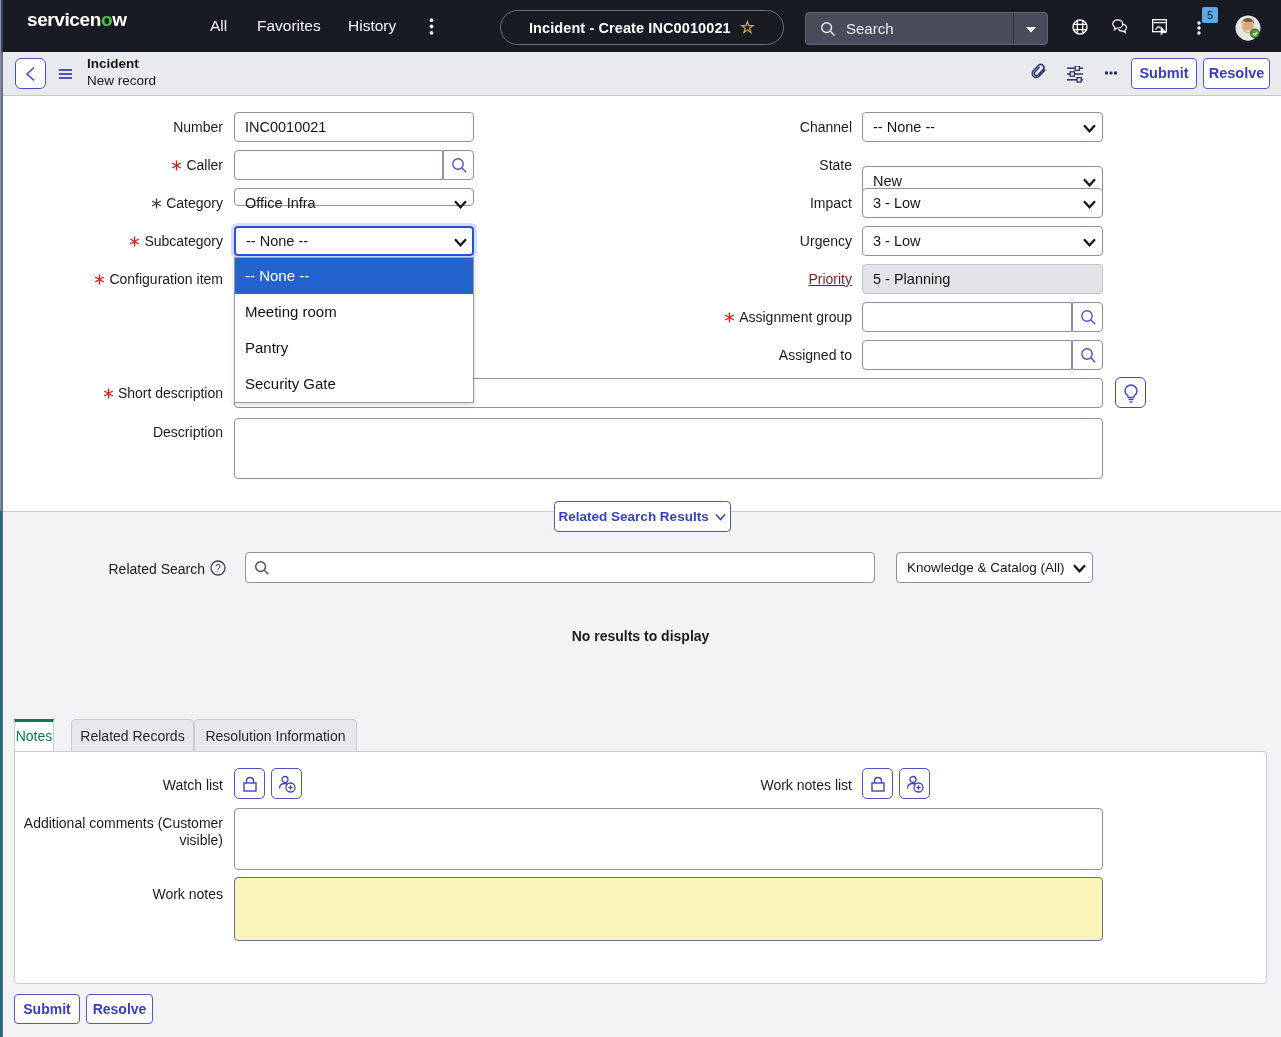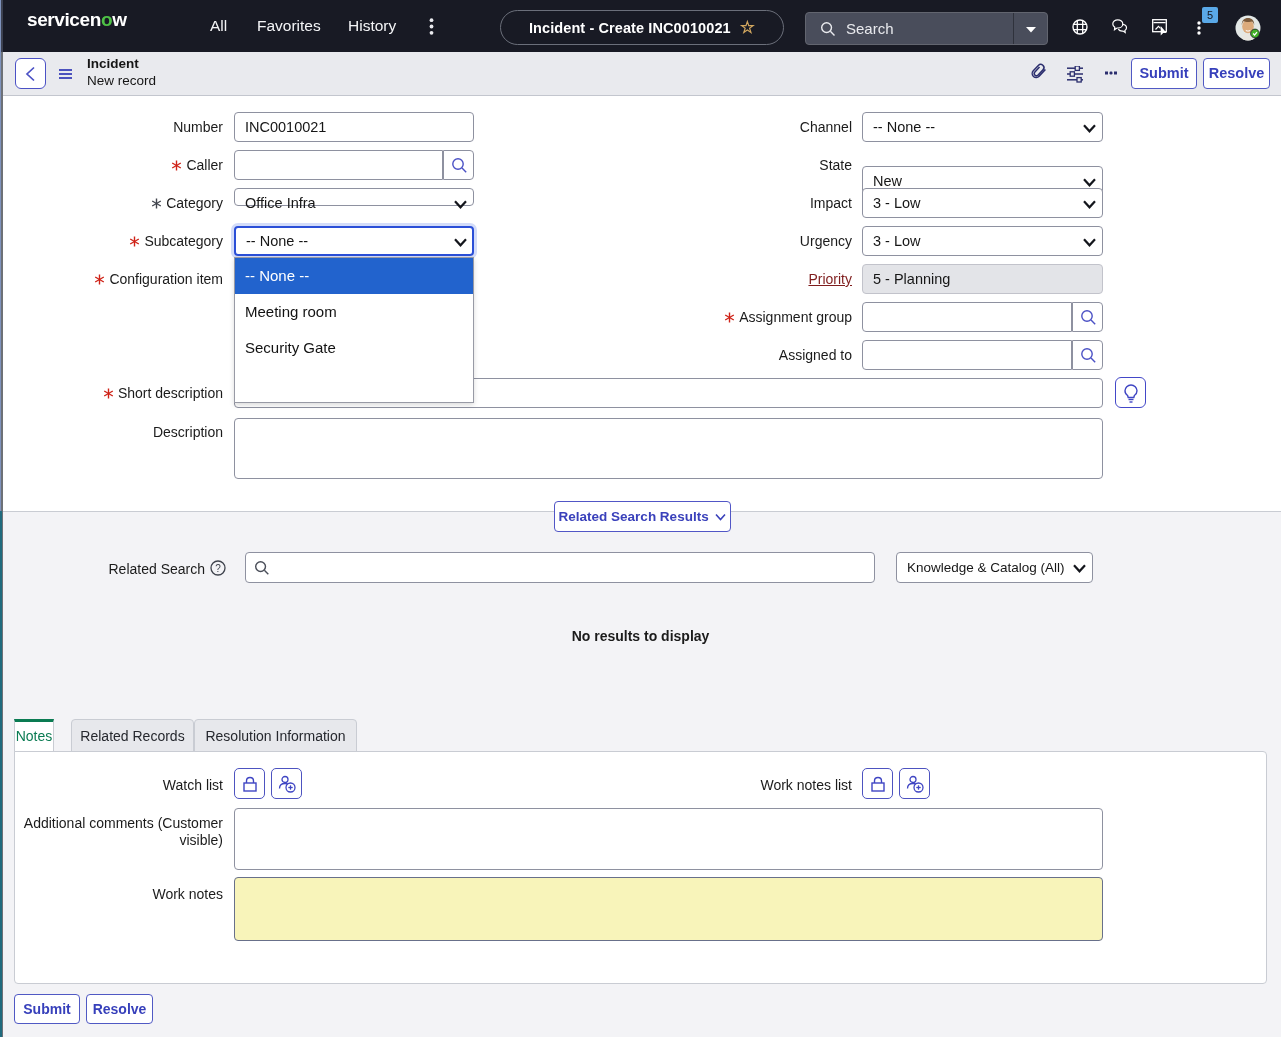--- a/index.html
+++ b/index.html
@@ -194,20 +194,21 @@
         <g stroke="#cf2318" stroke-width="1.4">
           <line x1="5.5" y1="0.5" x2="5.5" y2="10.5"></line>
           <line x1="1.2" y1="3" x2="9.8" y2="8"></line>
           <line x1="1.2" y1="8" x2="9.8" y2="3"></line>
         </g>
       </svg>Configuration item</div>
 
 <div class="abs" style="left:234px;top:257px;width:240px;height:146px;background:#fff;border:1px solid #989aa5;box-shadow:0 2px 5px rgba(0,0,0,0.15);z-index:5;">
   <div style="height:36px;background:#2263cd;color:#fff;font-size:15px;line-height:36px;padding-left:10px;">-- None --</div>
   <div style="height:36px;color:#121212;font-size:15px;line-height:36px;padding-left:10px;">Meeting room</div>
+  <div style="height:36px;color:#121212;font-size:15px;line-height:36px;padding-left:10px;">Pantry</div>
   <div style="height:36px;color:#121212;font-size:15px;line-height:36px;padding-left:10px;">Security Gate</div>
 </div>
 
 <div class="abs label" style="left:649px;top:119px;width:203px;">Channel</div>
 <div class="abs sel" style="left:862px;top:112px;width:241px;height:30px;">-- None --<svg class="chev" viewBox="0 0 13 9">
         <path d="M1 1.2 L6.5 7.3 L12 1.2" fill="none" stroke="#14161c" stroke-width="2.2"></path>
       </svg></div>
 
 <div class="abs label" style="left:649px;top:157px;width:203px;">State</div>
 <div class="abs sel" style="left:862px;top:150px;width:241px;height:30px;margin-top:16px;">New<svg class="chev" viewBox="0 0 13 9">

